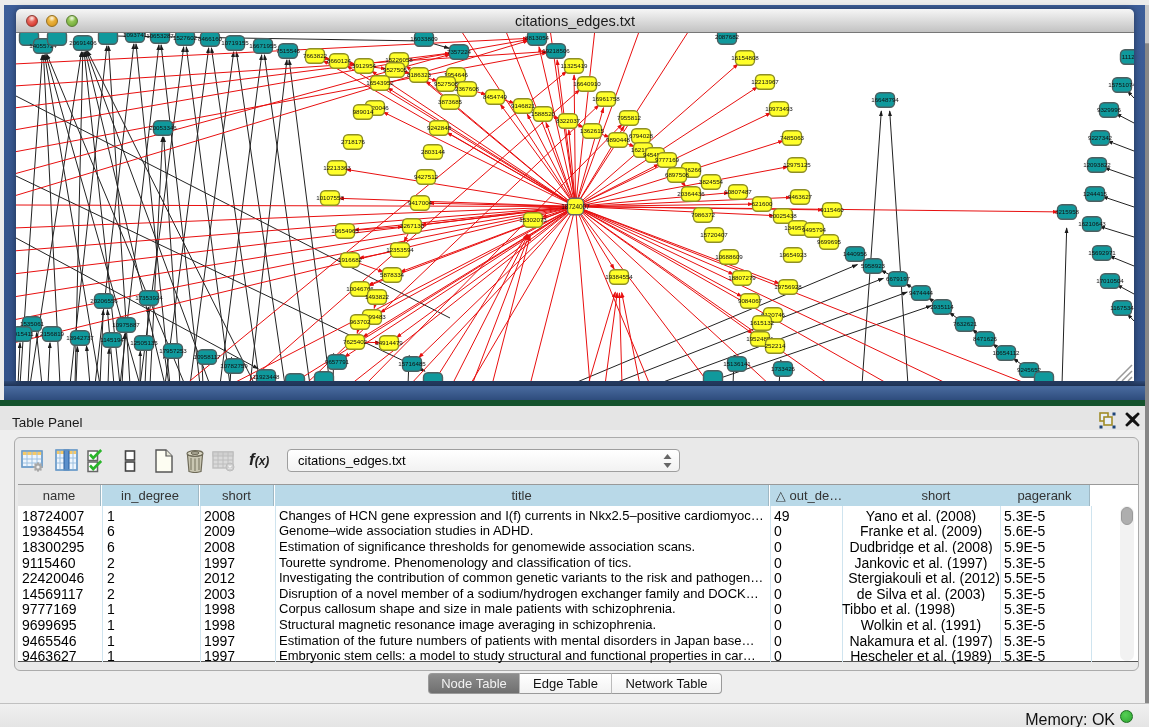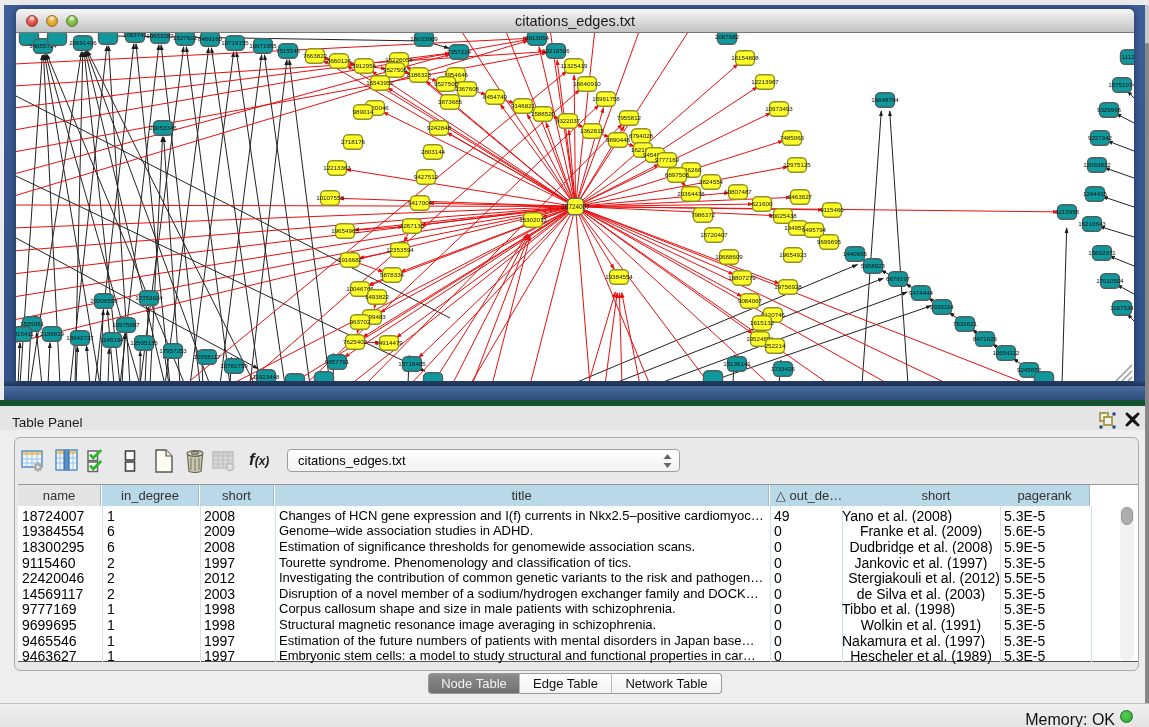--- a/index.html
+++ b/index.html
@@ -628,21 +628,21 @@
 <div style="position:absolute;left:275px;top:506px;width:1px;height:156px;background:#cfe4ef"></div>
 <div style="position:absolute;left:770px;top:506px;width:1px;height:156px;background:#cfe4ef"></div>
 <div style="position:absolute;left:842px;top:506px;width:1px;height:156px;background:#cfe4ef"></div>
 <div style="position:absolute;left:1000px;top:506px;width:1px;height:156px;background:#cfe4ef"></div>
 <div style="position:absolute;left:1091px;top:506px;width:1px;height:156px;background:#cfe4ef"></div>
 <div class="cell" style="left:22px;top:507.5px;width:78px">18724007</div>
 <div class="cell" style="left:107px;top:507.5px;width:60px">1</div>
 <div class="cell" style="left:204px;top:507.5px;width:69px">2008</div>
 <div class="cell tt" style="left:279px;top:507.5px;width:489px">Changes of HCN gene expression and I(f) currents in Nkx2.5–positive cardiomyoc…</div>
 <div class="cell" style="left:774px;top:507.5px;width:66px">49</div>
-<div class="cell" style="left:842px;top:507.5px;width:158px;text-align:left">Yano et al. (2008)</div>
+<div class="cell" style="left:842px;top:507.5px;width:158px;text-align:center">Yano et al. (2008)</div>
 <div class="cell" style="left:1004px;top:507.5px;width:85px">5.3E-5</div>
 <div class="cell" style="left:22px;top:523.1px;width:78px">19384554</div>
 <div class="cell" style="left:107px;top:523.1px;width:60px">6</div>
 <div class="cell" style="left:204px;top:523.1px;width:69px">2009</div>
 <div class="cell tt" style="left:279px;top:523.1px;width:489px">Genome–wide association studies in ADHD.</div>
 <div class="cell" style="left:774px;top:523.1px;width:66px">0</div>
 <div class="cell" style="left:842px;top:523.1px;width:158px;text-align:center">Franke et al. (2009)</div>
 <div class="cell" style="left:1004px;top:523.1px;width:85px">5.6E-5</div>
 <div class="cell" style="left:22px;top:538.8px;width:78px">18300295</div>
 <div class="cell" style="left:107px;top:538.8px;width:60px">6</div>
@@ -684,21 +684,21 @@
 <div class="cell" style="left:204px;top:617.0px;width:69px">1998</div>
 <div class="cell tt" style="left:279px;top:617.0px;width:489px">Structural magnetic resonance image averaging in schizophrenia.</div>
 <div class="cell" style="left:774px;top:617.0px;width:66px">0</div>
 <div class="cell" style="left:842px;top:617.0px;width:158px;text-align:center">Wolkin et al. (1991)</div>
 <div class="cell" style="left:1004px;top:617.0px;width:85px">5.3E-5</div>
 <div class="cell" style="left:22px;top:632.7px;width:78px">9465546</div>
 <div class="cell" style="left:107px;top:632.7px;width:60px">1</div>
 <div class="cell" style="left:204px;top:632.7px;width:69px">1997</div>
 <div class="cell tt" style="left:279px;top:632.7px;width:489px">Estimation of the future numbers of patients with mental disorders in Japan base…</div>
 <div class="cell" style="left:774px;top:632.7px;width:66px">0</div>
-<div class="cell" style="left:842px;top:632.7px;width:158px;text-align:left">Nakamura et al. (1997)</div>
+<div class="cell" style="left:842px;top:632.7px;width:158px;text-align:center">Nakamura et al. (1997)</div>
 <div class="cell" style="left:1004px;top:632.7px;width:85px">5.3E-5</div>
 <div class="cell" style="left:22px;top:648.4px;width:78px">9463627</div>
 <div class="cell" style="left:107px;top:648.4px;width:60px">1</div>
 <div class="cell" style="left:204px;top:648.4px;width:69px">1997</div>
 <div class="cell tt" style="left:279px;top:648.4px;width:489px">Embryonic stem cells: a model to study structural and functional properties in car…</div>
 <div class="cell" style="left:774px;top:648.4px;width:66px">0</div>
 <div class="cell" style="left:842px;top:648.4px;width:158px;text-align:center">Hescheler et al. (1989)</div>
 <div class="cell" style="left:1004px;top:648.4px;width:85px">5.3E-5</div>
 
 <div style="position:absolute;left:1120px;top:506px;width:14px;height:155px;background:#f2f2f2;border-radius:7px"></div>

